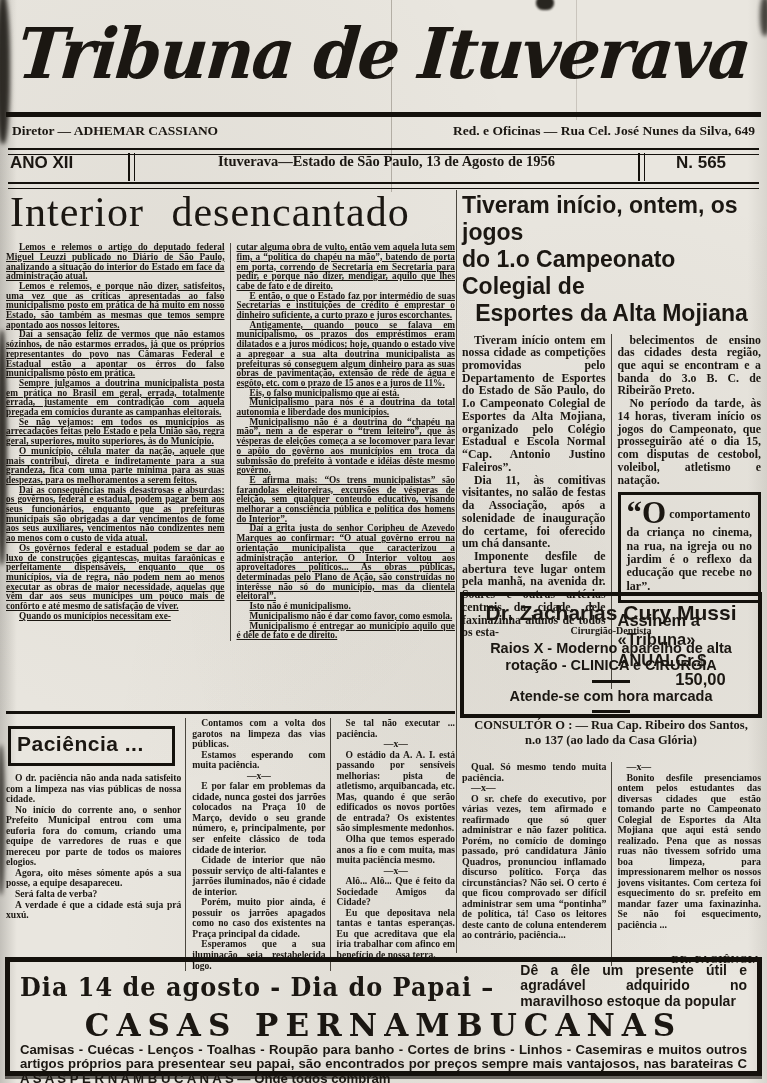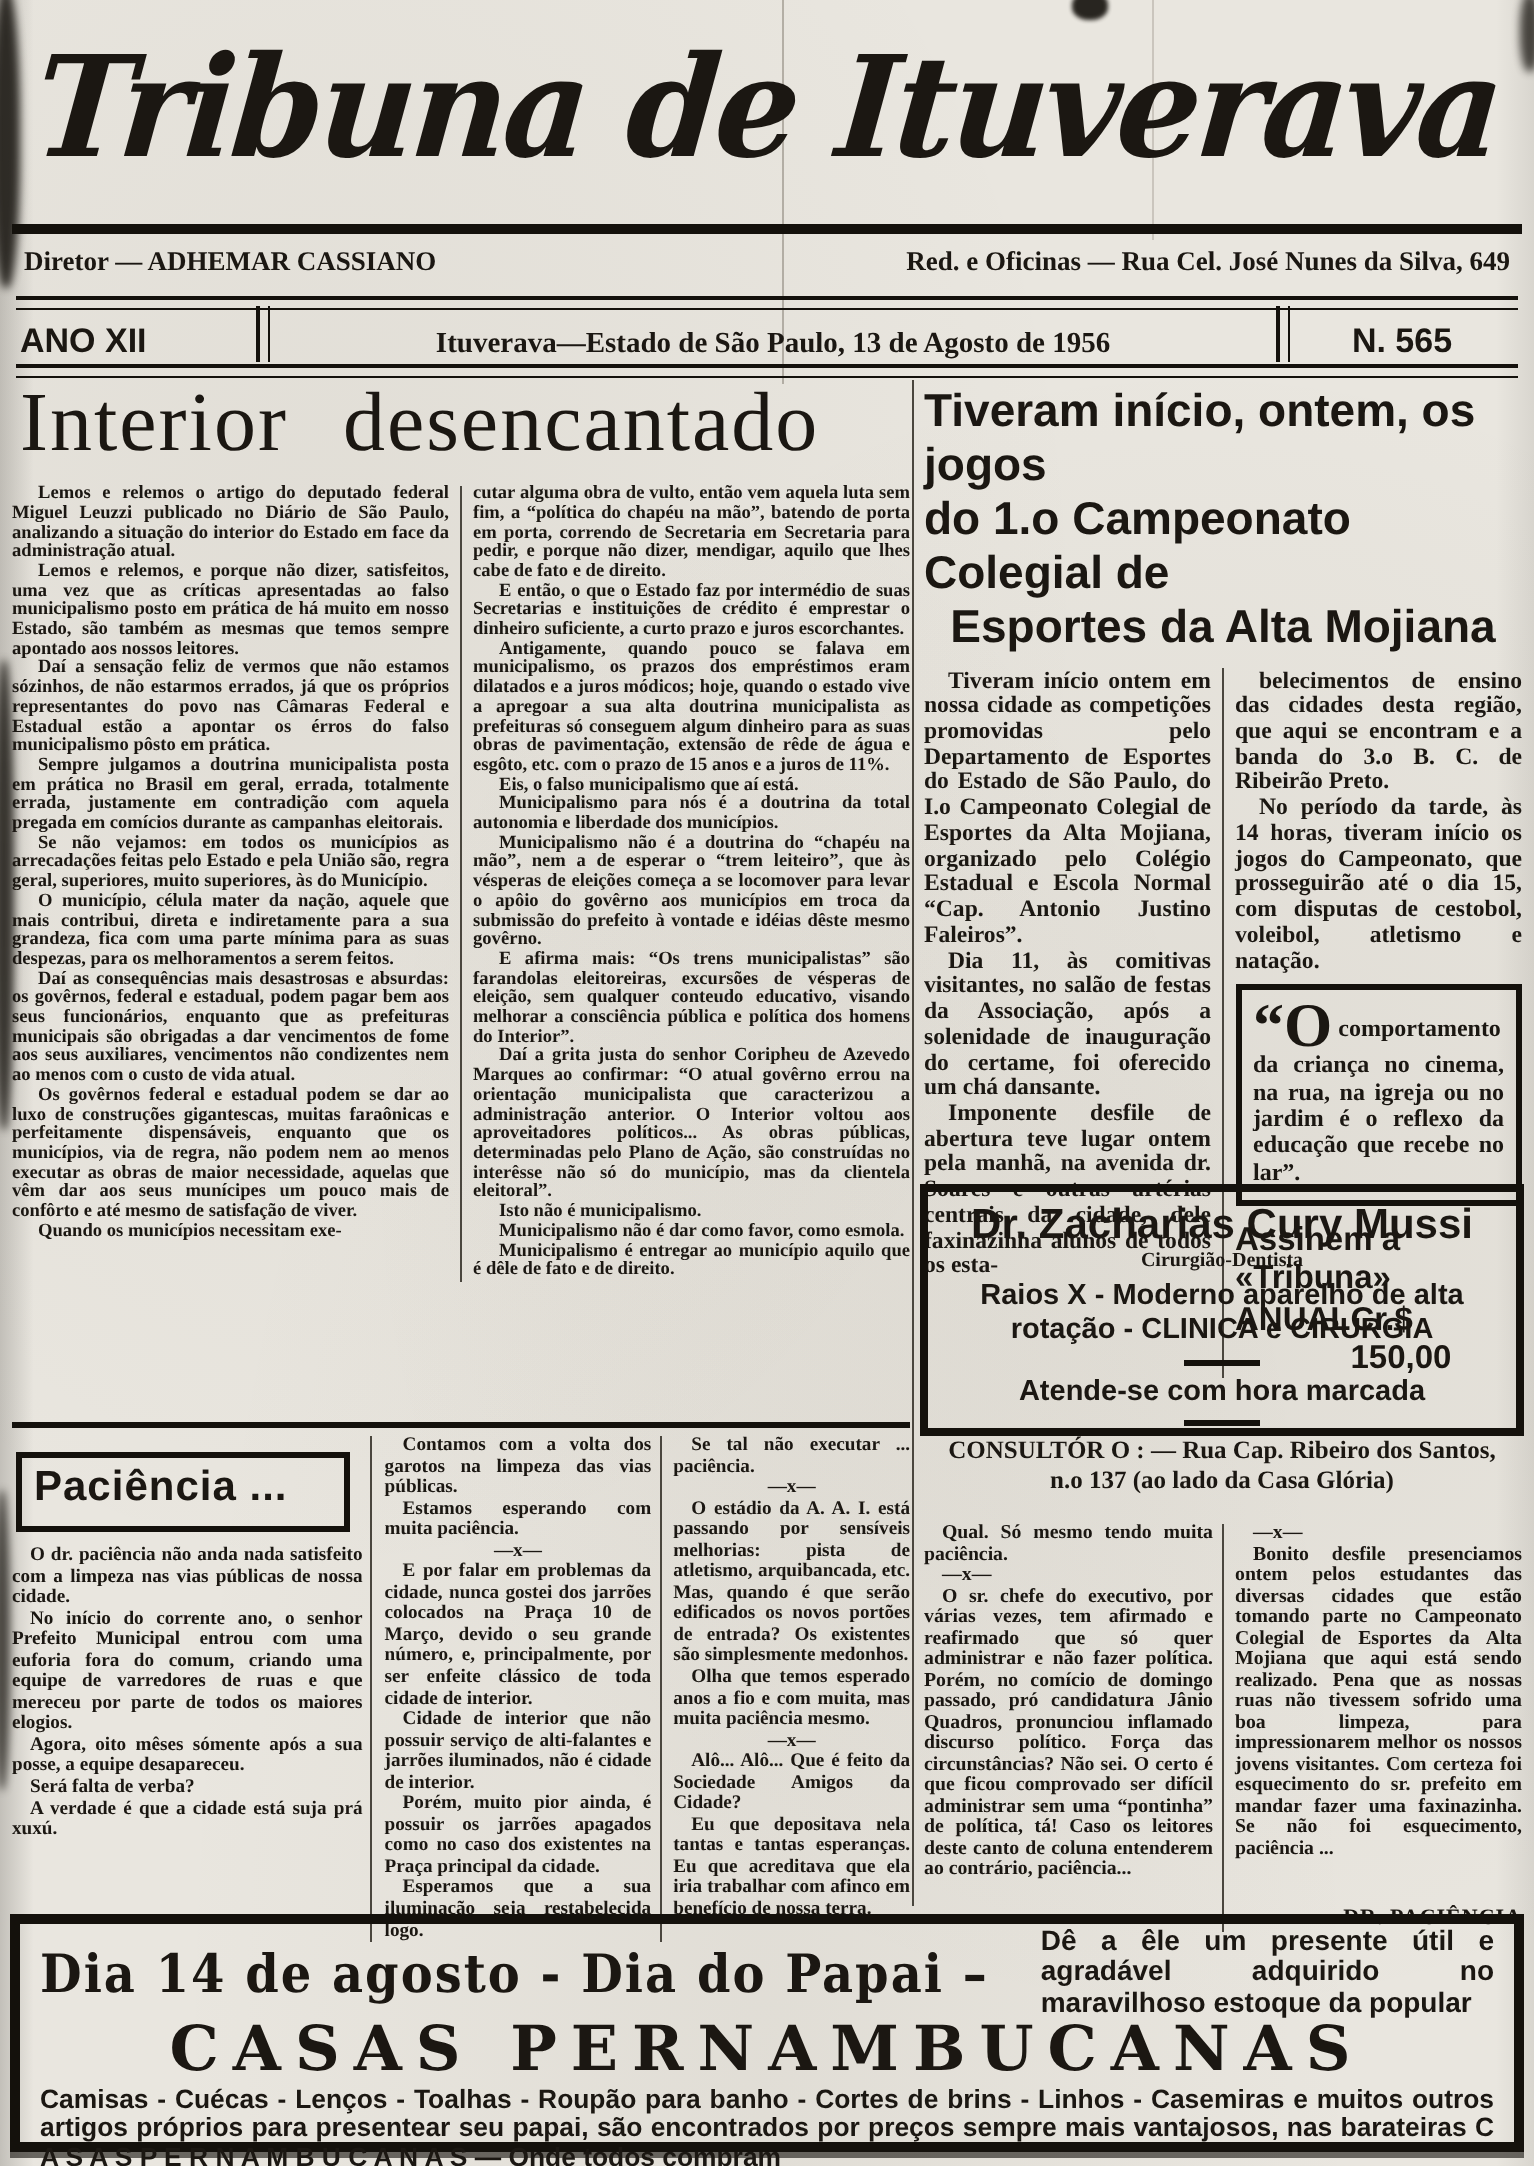--- a/index.html
+++ b/index.html
@@ -30,32 +30,32 @@
     font-family:"DejaVu Serif",serif;font-style:italic;font-weight:bold;
     font-size:66px;letter-spacing:-2px;text-align:center;line-height:100px;
     transform:skewX(-5deg) scaleY(1.06);white-space:nowrap;}
   .rule-thick{position:absolute;top:112px;left:6px;right:6px;height:5px;background:#14110c;}
   .info-row{position:absolute;top:123px;left:12px;right:12px;display:flex;
     justify-content:space-between;font-weight:bold;font-size:13.5px;}
   .dbl{position:absolute;left:8px;right:8px;height:4px;
     border-top:2px solid #14110c;border-bottom:1px solid #14110c;}
   .dbl-a{top:148px;} .dbl-b{top:182px;}
   .ano-row{position:absolute;top:153px;left:10px;right:10px;height:28px;
-    display:flex;align-items:flex-end;}
+    display:flex;align-items:flex-start;}
   .ano{width:118px;font-family:"Liberation Sans",sans-serif;font-weight:bold;font-size:17px;}
   .vbar{width:4px;height:28px;border-left:2px solid #14110c;border-right:1px solid #14110c;}
   .dateline{flex:1;text-align:center;font-weight:bold;font-size:14.5px;}
   .num{width:112px;text-align:center;font-family:"Liberation Sans",sans-serif;font-weight:bold;font-size:17px;}
 
   
   .left-region{position:absolute;left:6px;top:190px;width:449px;}
   .headline1{font-size:42px;line-height:1.05;font-weight:normal;margin:0 0 9px 4px;
     letter-spacing:1px;word-spacing:16px;white-space:nowrap;}
   .main-cols{display:flex;}
-  .mcol{box-sizing:border-box;}
+  .mcol{box-sizing:border-box;text-decoration:underline;}
   .mcol1{width:50%;padding-right:5px;border-right:1px solid #4a463e;}
   .mcol2{width:50%;padding-left:6px;}
   .bp{margin:0;font-size:9.3px;font-weight:bold;line-height:1.045;text-align:justify;text-indent:13px;}
   .noind{text-indent:0;}
   .hrule-left{position:absolute;left:6px;width:449px;top:711px;height:3px;background:#14110c;}
 
   
   .bottom-left{position:absolute;left:6px;top:718px;width:449px;display:flex;}
   .bcol{box-sizing:border-box;}
   .bcolA{width:193px;padding-right:4px;border-right:1px solid #4a463e;}

